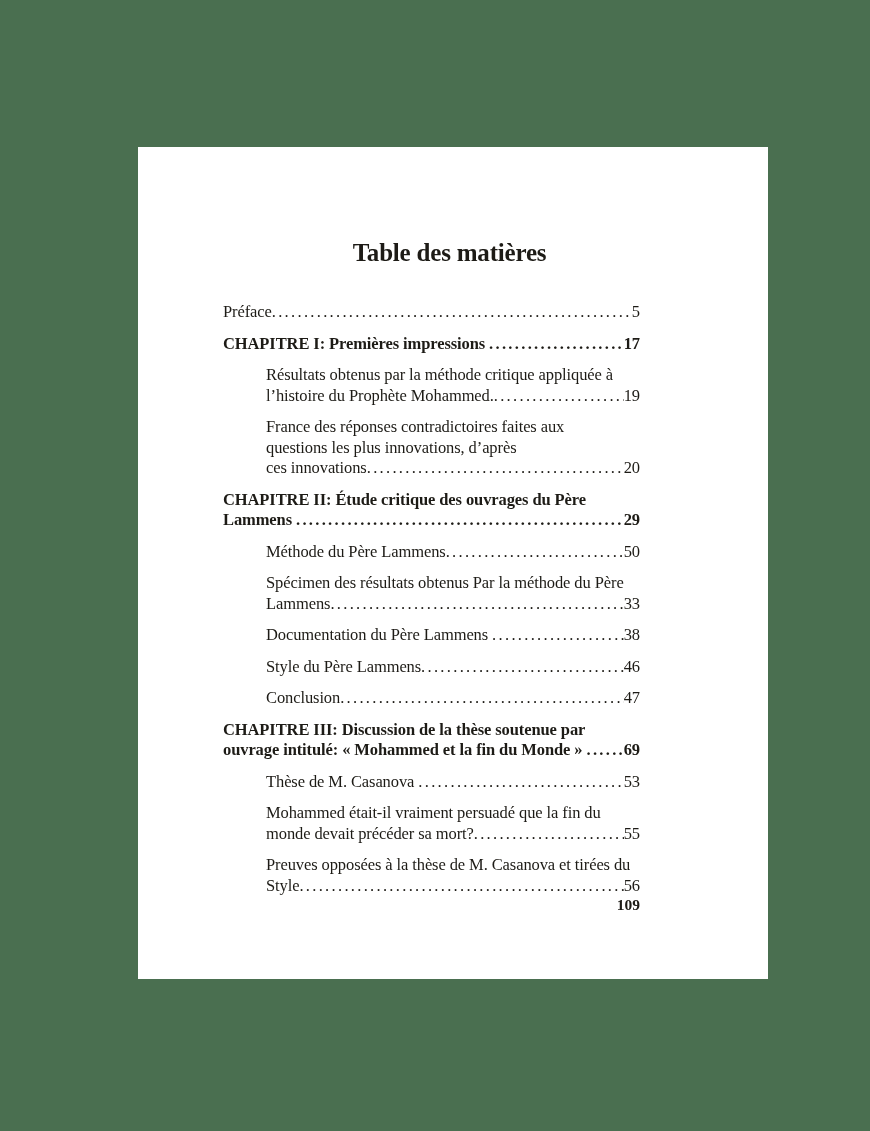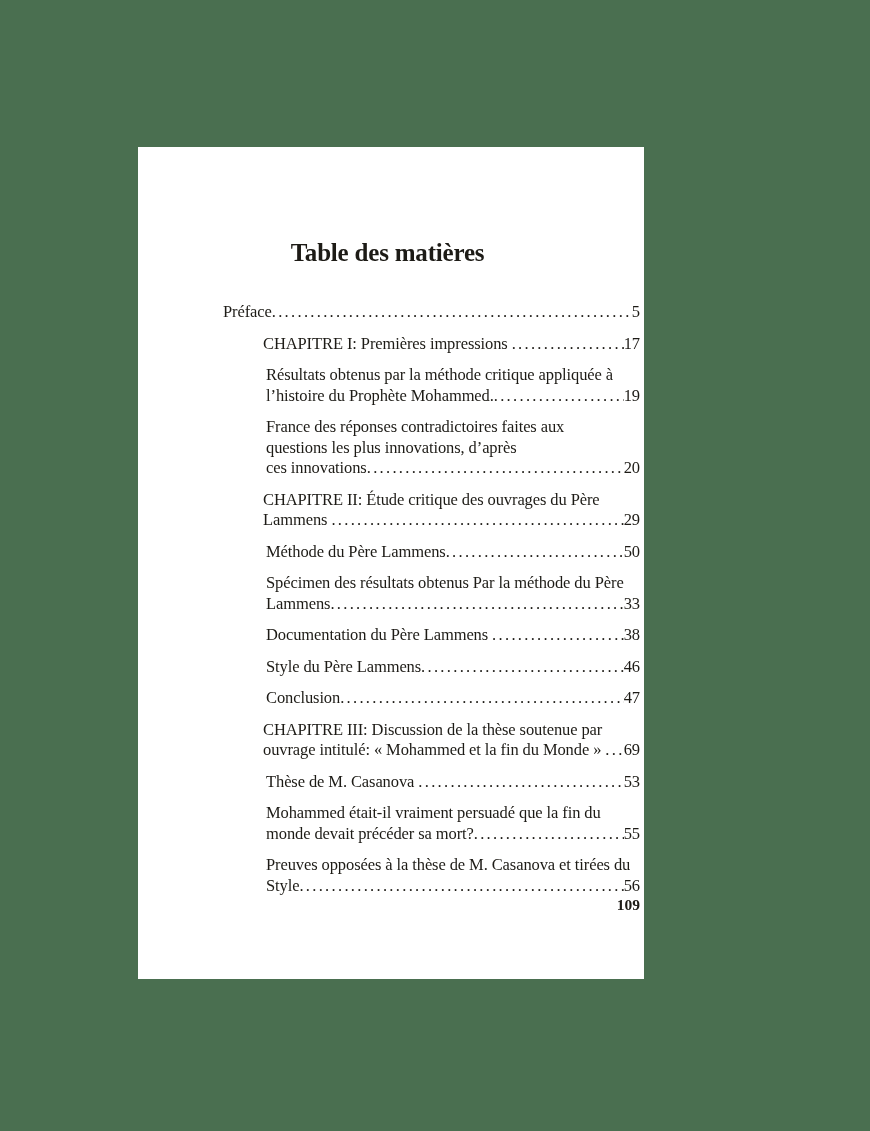--- a/index.html
+++ b/index.html
@@ -11,21 +11,21 @@
     width: 870px;
     height: 1131px;
     position: relative;
     font-family: "Liberation Serif", "DejaVu Serif", serif;
     color: #1d1b16;
   }
   .paper {
     position: absolute;
     left: 138px;
     top: 147px;
-    width: 506px;
+    width: 630px;
     height: 832px;
     background: #ffffff;
     box-sizing: border-box;
     padding: 0 92px 0 85px;
   }
   .page-title {
     margin-top: 92px;
     margin-bottom: 35px;
     text-align: center;
     font-size: 25px;
@@ -35,21 +35,21 @@
   }
   .toc {
     width: 417px;
   }
   .entry {
     margin-top: 11px;
     font-size: 16.5px;
     line-height: 20.5px;
     letter-spacing: -0.1px;
   }
-  .entry.chapter { font-weight: normal; margin-left: 40px; }
+  .entry.chapter { font-weight: bold; }
   .entry.sub { padding-left: 43px; }
   .tline { white-space: pre; }
   .lastline {
     display: flex;
     align-items: flex-end;
   }
   .lastline .txt {
     white-space: pre;
     flex: 0 0 auto;
   }

